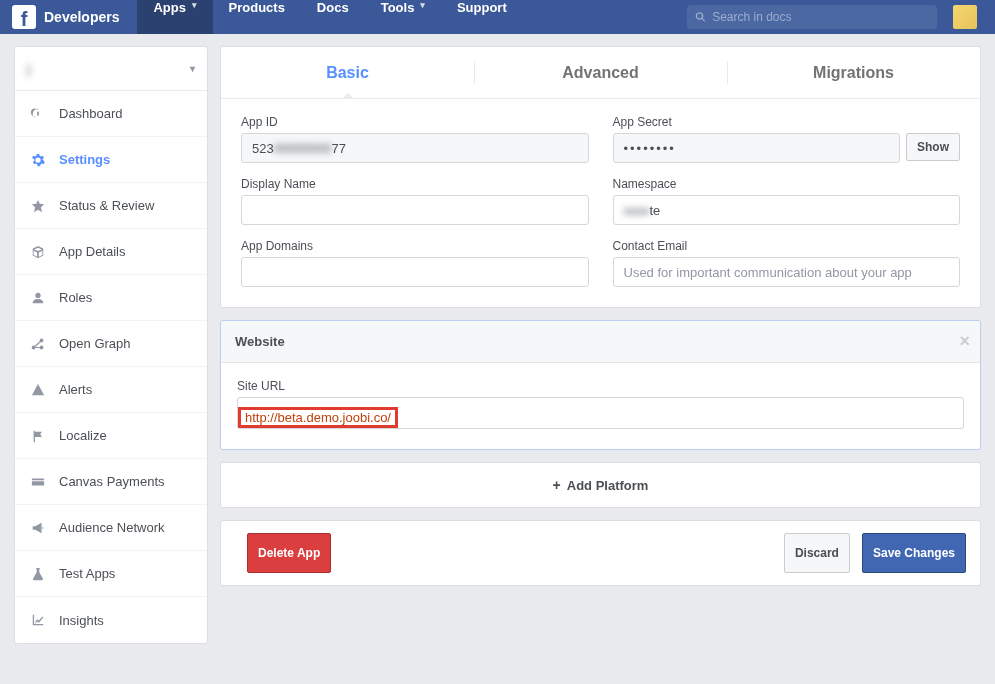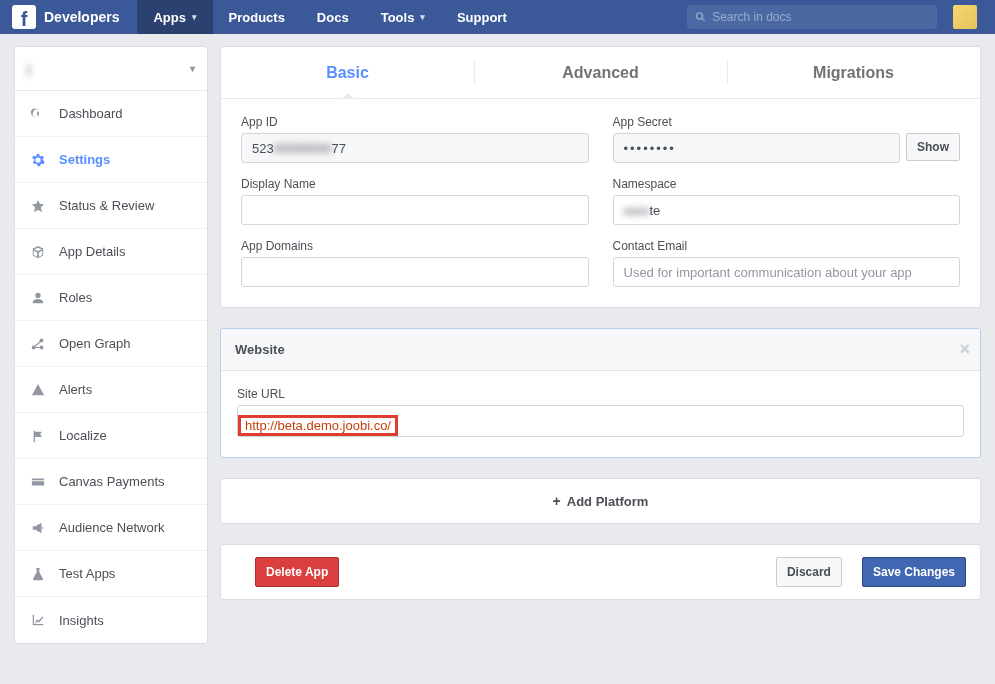--- a/index.html
+++ b/index.html
@@ -1,39 +1,39 @@
 <!DOCTYPE html>
 <html><head>
 <meta charset="utf-8">
 <style>
 *{box-sizing:border-box;margin:0;padding:0}
 body{font-family:Helvetica,Arial,sans-serif;font-size:13px;color:#141823;background:#e9eaed;width:995px;height:684px;overflow:hidden}
 .topnav{background:#3b5998;height:34px;display:flex;align-items:stretch;color:#fff}
 .fb-logo{width:24px;height:24px;background:#fff;color:#3b5998;border-radius:3px;margin:5px 8px 5px 12px;display:flex;align-items:flex-end;justify-content:center;font-weight:bold;font-size:20px;line-height:20px}
 .topnav .brand{display:flex;align-items:center;font-weight:bold;font-size:14px;padding-right:18px}
-.topnav .nav-item{display:flex;align-items:center;padding:0 16px;font-weight:bold;font-size:13px;cursor:pointer}
+.topnav .nav-item{display:flex;align-items:flex-start;padding:0 16px;font-weight:bold;font-size:13px;cursor:pointer}
 .topnav .nav-item.active{background:#2b4170}
 .topnav .caret{margin-left:6px;font-size:9px;opacity:.8}
 .topnav .search-wrap{margin-left:auto;display:flex;align-items:center;background:#4c68a2;border-radius:4px;height:24px;margin-top:5px;margin-right:12px;padding:0 8px;width:250px}
 .topnav .search-wrap svg{width:12px;height:12px;fill:#9aaccf;margin-right:6px}
 .topnav .search-wrap input{background:transparent;border:0;outline:0;color:#fff;font-size:12px;width:100%}
 .topnav .search-wrap input::placeholder{color:#9aaccf}
 .topnav .avatar{width:24px;height:24px;background:linear-gradient(135deg,#f5d76e,#e6c35c);border-radius:2px;margin:5px 18px 5px 4px}
 .page{display:flex;padding:12px 14px 0 14px;gap:12px}
 .sidebar{width:194px;background:#fff;border:1px solid #dcdee3;border-radius:3px}
 .sidebar .app-sel{height:44px;border-bottom:1px solid #e9eaed;display:flex;align-items:center;padding:0 12px;color:#4e5665;font-weight:bold;position:relative}
 .sidebar .app-sel .blur{filter:blur(3px);color:#888}
 .sidebar .app-sel .chev{position:absolute;right:12px;font-size:10px;color:#9197a3}
 .side-item{height:46px;border-bottom:1px solid #f2f3f5;display:flex;align-items:center;padding:0 14px;cursor:pointer;color:#4b4f56;font-size:13px}
 .side-item:last-child{border-bottom:0}
 .side-item.active{color:#5890ff;font-weight:bold}
 .side-item .ico{width:18px;display:flex;justify-content:center;margin-right:12px;color:#9197a3}
 .side-item.active .ico{color:#5890ff}
 .side-item svg{width:14px;height:14px;fill:currentColor}
-.content{flex:1;display:flex;flex-direction:column;gap:20px}
+.content{flex:1;display:flex;flex-direction:column;gap:12px}
 .card{background:#fff;border:1px solid #dcdee3;border-radius:3px}
 .tabs{display:flex;height:52px;border-bottom:1px solid #e9eaed}
 .tab{flex:1;display:flex;align-items:center;justify-content:center;font-size:16px;font-weight:bold;color:#737373;cursor:pointer;position:relative}
 .tab+.tab::before{content:"";position:absolute;left:0;top:14px;bottom:14px;width:1px;background:#e9eaed}
 .tab.active{color:#5890ff}
 .tab.active::after{content:"";position:absolute;bottom:-1px;left:50%;margin-left:-6px;width:0;height:0;border-left:6px solid transparent;border-right:6px solid transparent;border-bottom:6px solid #e9eaed}
 .form-grid{display:grid;grid-template-columns:1fr 1fr;gap:14px 24px;padding:16px 20px 20px}
 .field-label{font-size:12px;color:#4b4f56;margin-bottom:4px}
 .readonly{background:#f6f7f8;border:1px solid #d3d6db;border-radius:3px;height:30px;display:flex;align-items:center;padding:0 10px;color:#4b4f56;font-size:13px}
 .readonly .blur{filter:blur(3px)}
@@ -48,21 +48,21 @@
 .website-head{background:#f6f7f8;border-bottom:1px solid #e5e5e5;height:42px;display:flex;align-items:center;padding:0 14px;font-weight:bold;color:#4b4f56;position:relative;border-radius:3px 3px 0 0}
 .website-head .close{position:absolute;right:10px;color:#c9cdd3;font-size:18px;cursor:pointer}
 .website-body{padding:16px 16px 20px}
 .website-body .field+.field{margin-top:16px}
 .siteurl-box{border:3px solid #e03b2f;display:inline-block;padding:0 4px}
 .siteurl-wrap{height:32px;border:1px solid #d3d6db;border-radius:3px;display:flex;align-items:flex-end;padding:0 0;font-size:13px;color:#c2410c}
 .add-platform{background:#fff;border:1px solid #dcdee3;border-radius:3px;height:46px;display:flex;align-items:center;justify-content:center;font-weight:bold;color:#4b4f56;cursor:pointer}
 .add-platform span.plus{margin-right:6px;font-size:14px}
 .footer-row{background:#fff;border:1px solid #dcdee3;border-radius:3px;padding:12px 14px;display:flex;align-items:center}
 .footer-row .spacer{flex:1}
-.footer-row .btn{margin-left:20px;height:30px}
+.footer-row .btn{margin-left:12px;height:40px}
 </style>
 </head>
 <body>
 
 <div class="topnav">
   <div class="fb-logo">f</div>
   <div class="brand">Developers</div>
   <div class="nav-item active">
       <span>Apps</span>
       <span class="caret">▾</span>

